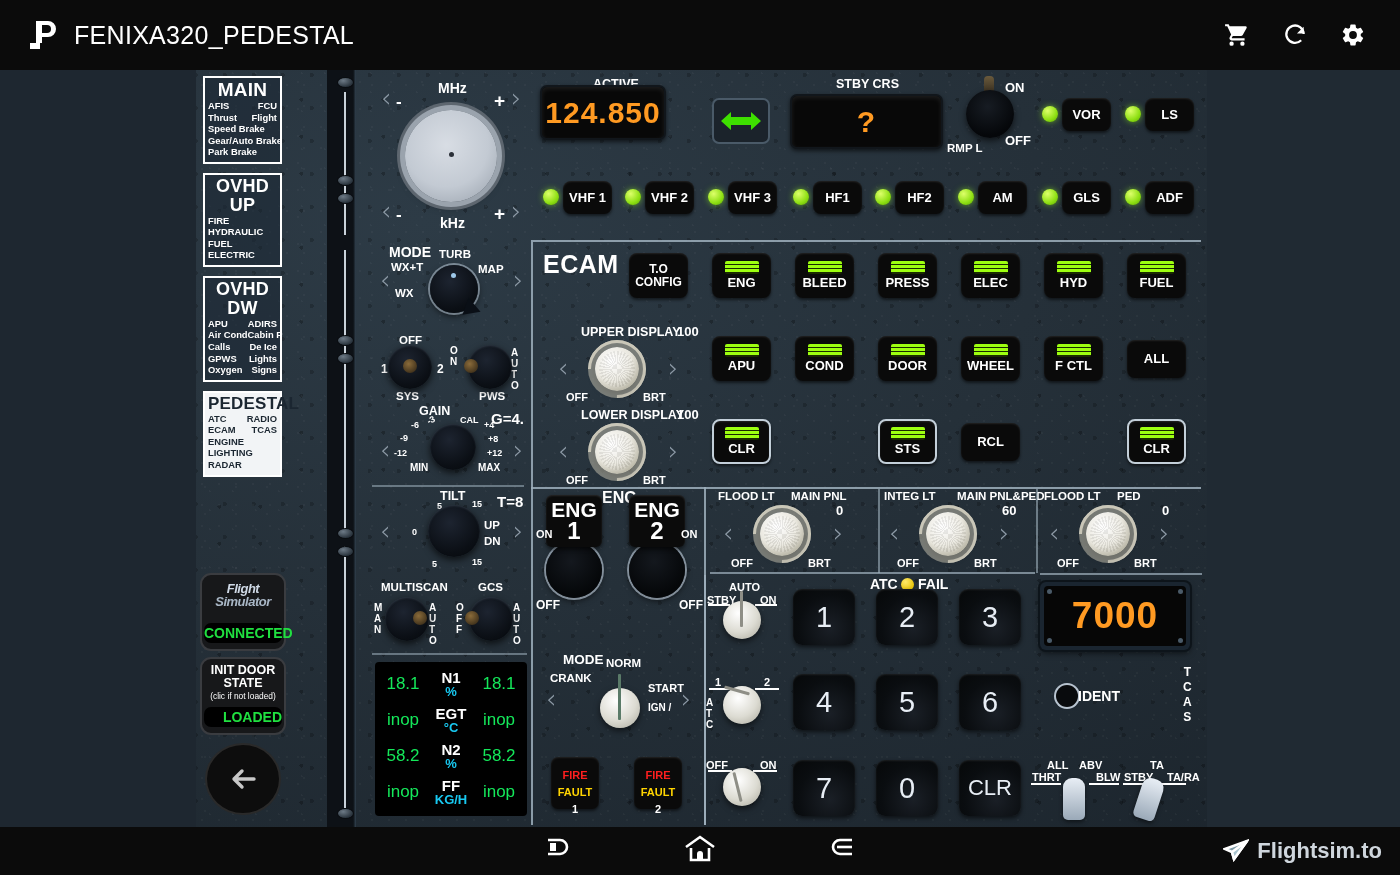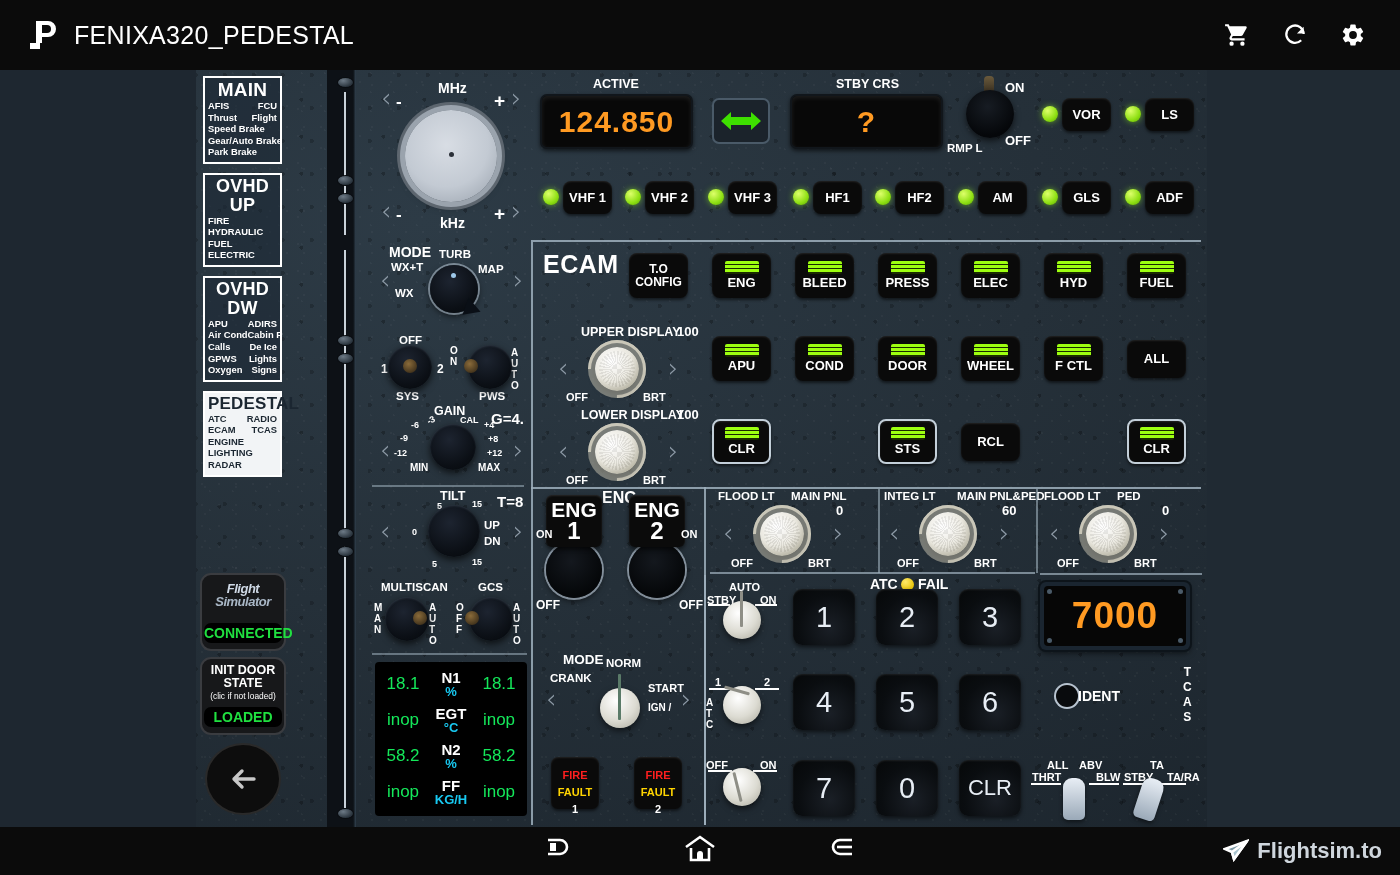--- a/index.html
+++ b/index.html
@@ -77,21 +77,21 @@
   }
   #fs-btn { top:573px; height:78px; }
   #init-btn { top:657px; height:78px; }
   .fs-logo { text-align:center; line-height:1; margin-top:2px; }
   .fs-logo .l1 { color:#cfd9e6; font-size:13px; font-style:italic; font-weight:bold; letter-spacing:-.5px; }
   .fs-logo .l2 { color:#a9b7c6; font-size:13px; font-style:italic; font-weight:bold; letter-spacing:-.5px; }
   .statusbtn .inner {
     margin-top:auto; width:78px; background:#000; border-radius:7px;
     text-align:center; padding:2px 0;
   }
-  .statusbtn .inner .val { color:#20e040; font-size:14px; font-weight:bold; }
+  .statusbtn .inner .val { color:#20e040; font-size:14px; font-weight:bold;text-align:right; }
   .init-title { color:#fff; font-size:12.5px; font-weight:bold; text-align:center; line-height:13px; }
   .init-sub { color:#fff; font-size:8.4px; font-weight:normal; text-align:center; margin-top:1px;}
 
   .backbtn {
     position:absolute; left:205px; top:743px; width:76px; height:72px;
     border-radius:50%; background:#0d0d0d; border:2px solid #2a2a2a;
     display:flex; align-items:center; justify-content:center; cursor:pointer;
   }
   .backbtn svg { width:34px; height:30px; stroke:#c8c8c8; fill:none; stroke-width:3.4; }
 
@@ -455,21 +455,21 @@
   <div class="lbl" style="left:396px;top:92px;font-size:17px">-</div>
   <div class="lbl" style="left:494px;top:90px;font-size:19px">+</div>
   <div class="chev" style="left:511px;top:85px">›</div>
   <div class="chev" style="left:381px;top:198px">‹</div>
   <div class="lbl" style="left:396px;top:205px;font-size:17px">-</div>
   <div class="lbl" style="left:494px;top:203px;font-size:19px">+</div>
   <div class="chev" style="left:511px;top:198px">›</div>
   <div class="bigdial"></div>
 
   <div class="lbl" style="left:593px;top:77px;font-size:12.5px">ACTIVE</div>
-  <div class="lcd" style="left:540px;top:94px;width:153px;height:55px">
+  <div class="lcd" style="left:540px;top:85px;width:126px;height:55px">
     <span class="val" style="font-size:30px">124.850</span>
   </div>
 
   <div class="swapbtn">
     <svg viewBox="0 0 44 26">
       <path d="M12 4 L2 13 L12 22 V17 H32 V22 L42 13 L32 4 V9 H12 Z"></path>
     </svg>
   </div>
 
   <div class="lbl" style="left:836px;top:77px;font-size:12.5px">STBY CRS</div>
@@ -551,21 +551,21 @@
     <div style="position:absolute;left:15px;top:14px;width:14px;height:14px;border-radius:50%;background:radial-gradient(circle at 40% 35%,#8a6b3a,#2a2012)"></div>
   </div>
 
   <div class="lbl" style="left:450px;top:345px;font-size:10px;line-height:11px">O<br>N</div>
   <div class="lbl" style="left:511px;top:347px;font-size:10px;line-height:11px">A<br>U<br>T<br>O</div>
   <div class="lbl" style="left:479px;top:390px;font-size:11.5px">PWS</div>
   <div class="knob-d" style="left:468px;top:345px;width:44px;height:44px">
     <div style="position:absolute;left:-4px;top:14px;width:14px;height:14px;border-radius:50%;background:radial-gradient(circle at 40% 35%,#8a6b3a,#2a2012)"></div>
   </div>
 
-  <div class="lbl" style="left:434px;top:404px;font-size:12.5px">GAIN</div>
+  <div class="lbl" style="left:419px;top:404px;font-size:12.5px">GAIN</div>
   <div class="lbl" style="left:491px;top:410px;font-size:15px">G=4.</div>
   <div class="gain-tick" style="left:427px;top:415px;transform:rotate(-25deg)">-3</div>
   <div class="gain-tick" style="left:460px;top:415px">CAL</div>
   <div class="gain-tick" style="left:484px;top:420px">+4</div>
   <div class="gain-tick" style="left:411px;top:420px">-6</div>
   <div class="gain-tick" style="left:488px;top:434px">+8</div>
   <div class="gain-tick" style="left:400px;top:433px">-9</div>
   <div class="gain-tick" style="left:394px;top:448px">-12</div>
   <div class="gain-tick" style="left:487px;top:448px">+12</div>
   <div class="gain-tick" style="left:410px;top:462px;font-size:10px">MIN</div>

